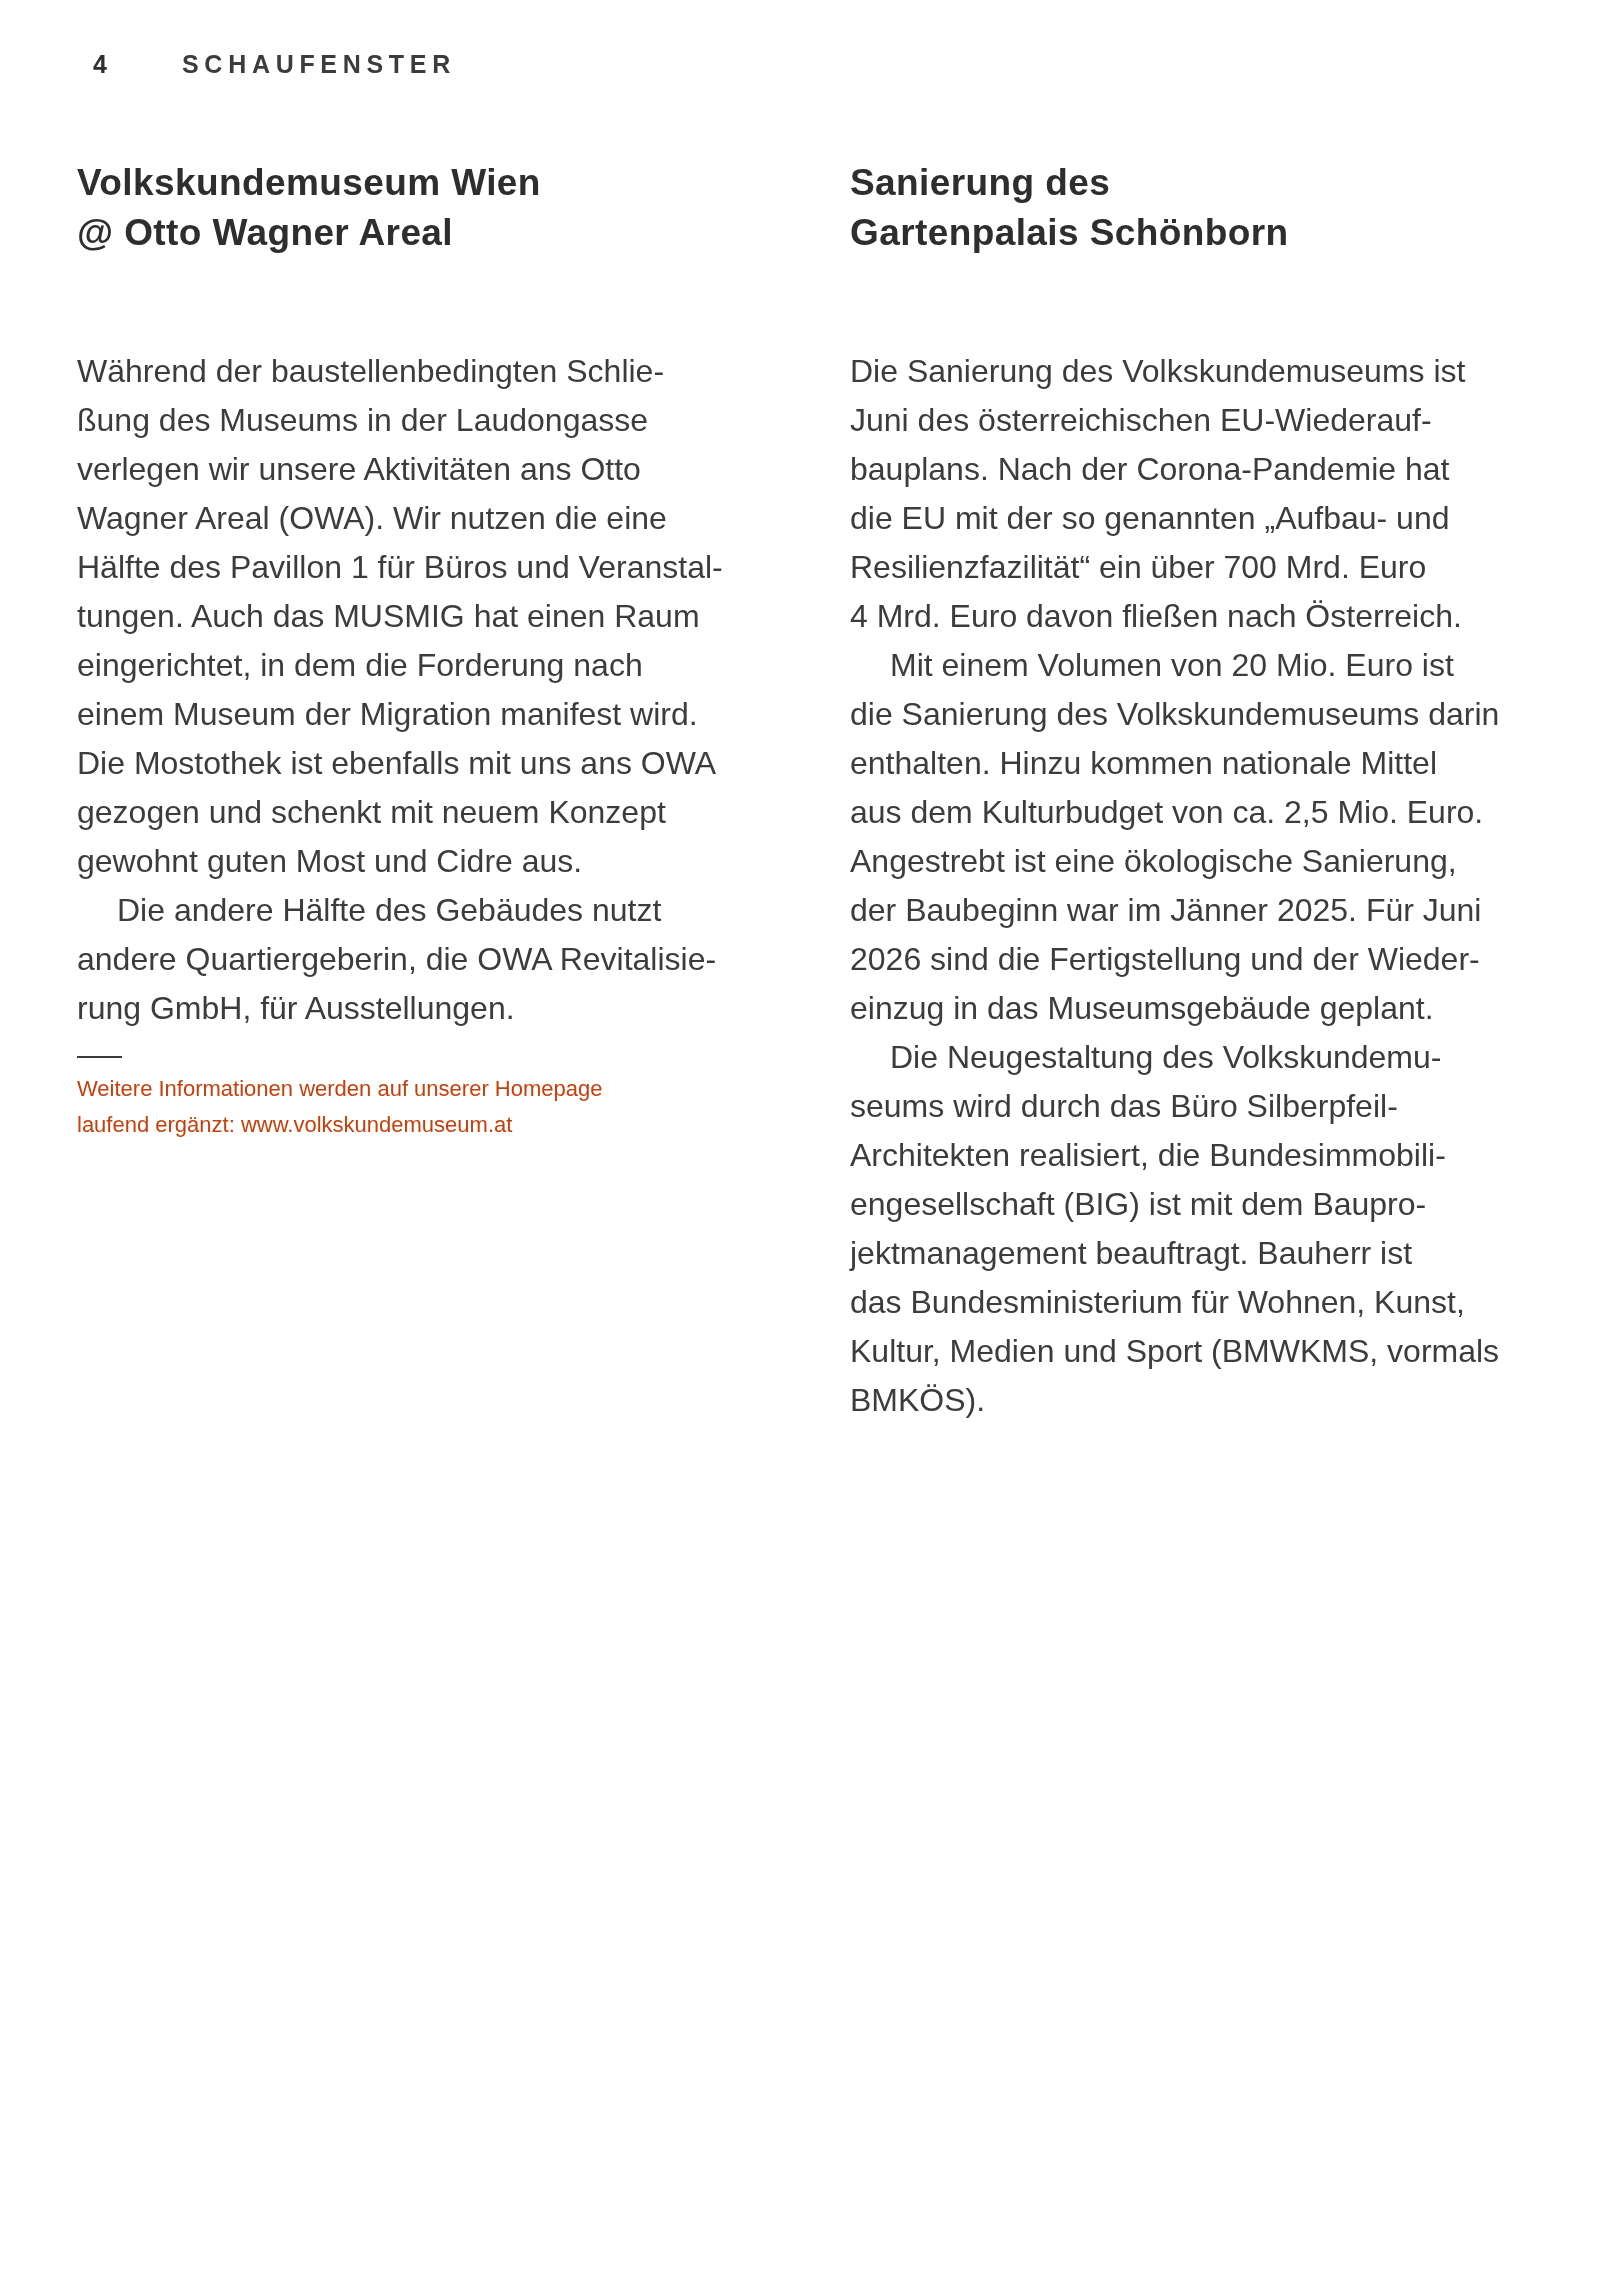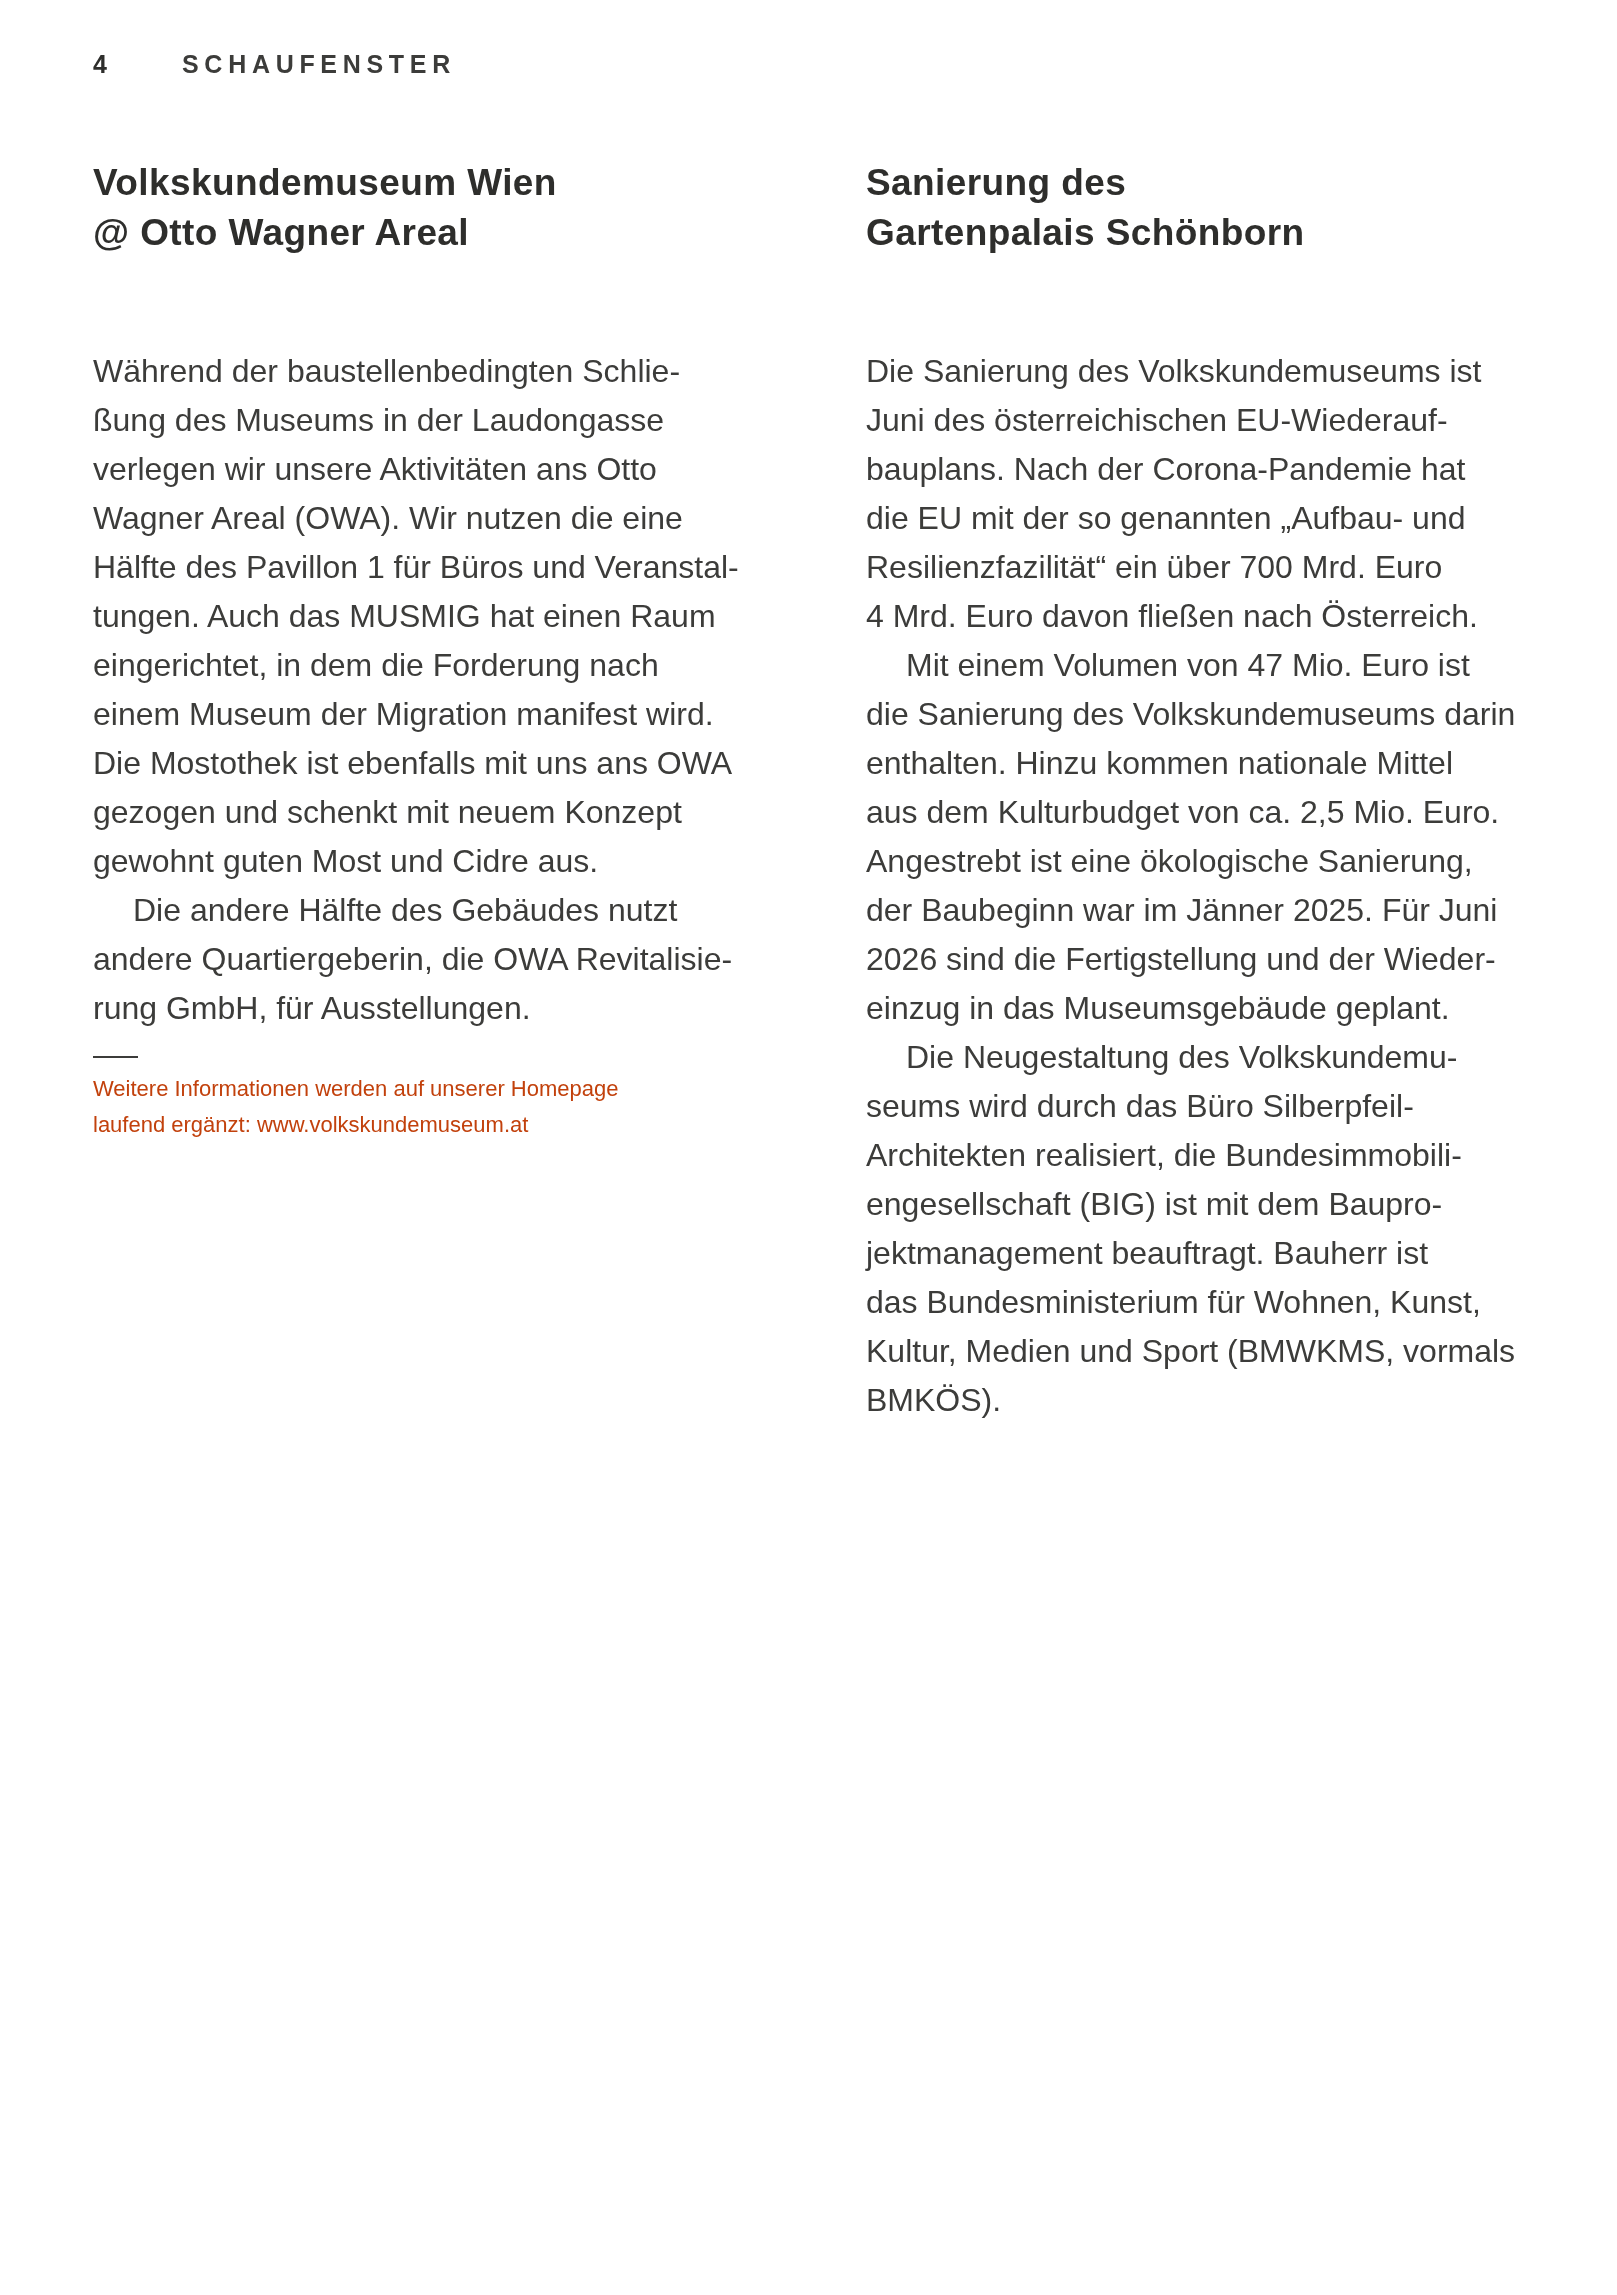--- a/index.html
+++ b/index.html
@@ -30,21 +30,21 @@
     color: #2e2e2c;
   }
   .section-title {
     font-size: 25px;
     font-weight: 700;
     letter-spacing: 5.7px;
     color: #3c3c3a;
   }
   .columns {
     position: absolute;
-    left: 93px;
+    left: 77px;
     top: 158px;
     display: flex;
   }
   .column {
     width: 683px;
   }
   .column + .column {
     margin-left: 90px;
   }
   .article-title .line {
@@ -135,21 +135,21 @@
       <div class="article-body">
           <div class="paragraph">
             <div class="line">Die Sanierung des Volkskundemuseums ist</div>
             <div class="line">Juni des österreichischen EU-Wiederauf-</div>
             <div class="line">bauplans. Nach der Corona-Pandemie hat</div>
             <div class="line">die EU mit der so genannten „Aufbau- und</div>
             <div class="line">Resilienzfazilität“ ein über 700 Mrd. Euro</div>
             <div class="line">4 Mrd. Euro davon fließen nach Österreich.</div>
           </div>
           <div class="paragraph indent-first">
-            <div class="line">Mit einem Volumen von 47 Mio. Euro ist</div>
+            <div class="line">Mit einem Volumen von 20 Mio. Euro ist</div>
             <div class="line">die Sanierung des Volkskundemuseums darin</div>
             <div class="line">enthalten. Hinzu kommen nationale Mittel</div>
             <div class="line">aus dem Kulturbudget von ca. 2,5 Mio. Euro.</div>
             <div class="line">Angestrebt ist eine ökologische Sanierung,</div>
             <div class="line">der Baubeginn war im Jänner 2025. Für Juni</div>
             <div class="line">2026 sind die Fertigstellung und der Wieder-</div>
             <div class="line">einzug in das Museumsgebäude geplant.</div>
           </div>
           <div class="paragraph indent-first">
             <div class="line">Die Neugestaltung des Volkskundemu-</div>

